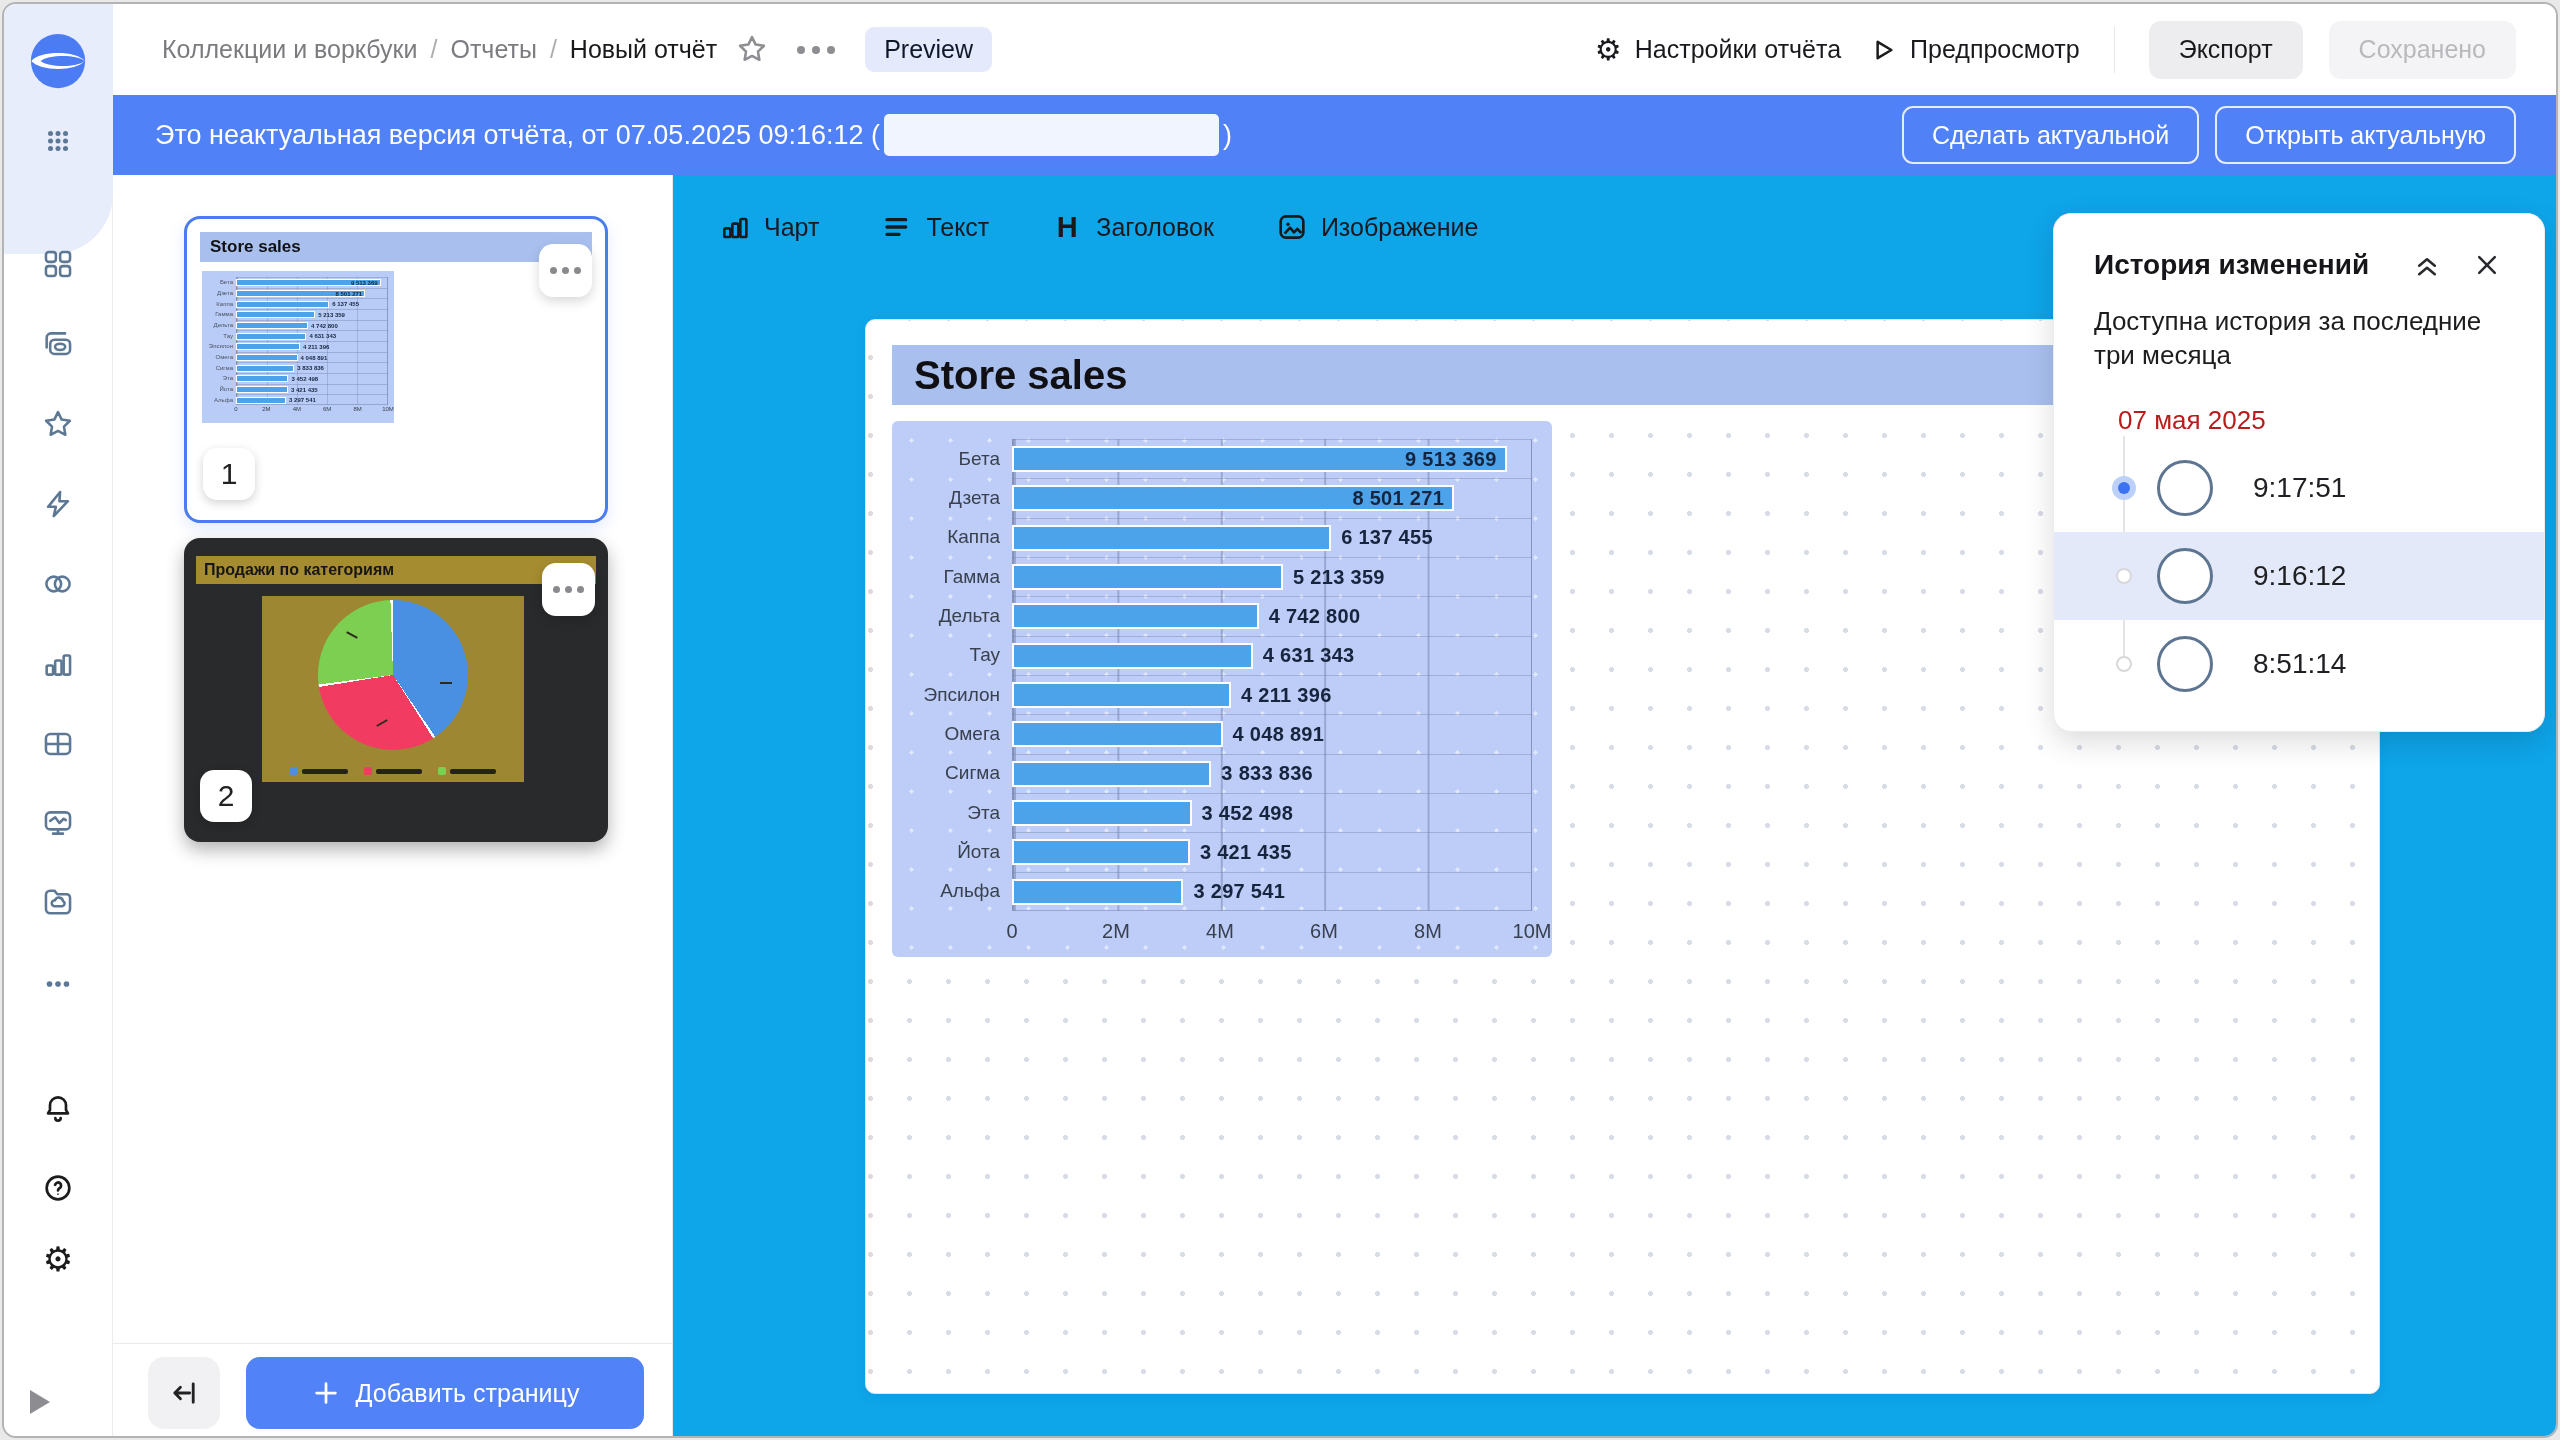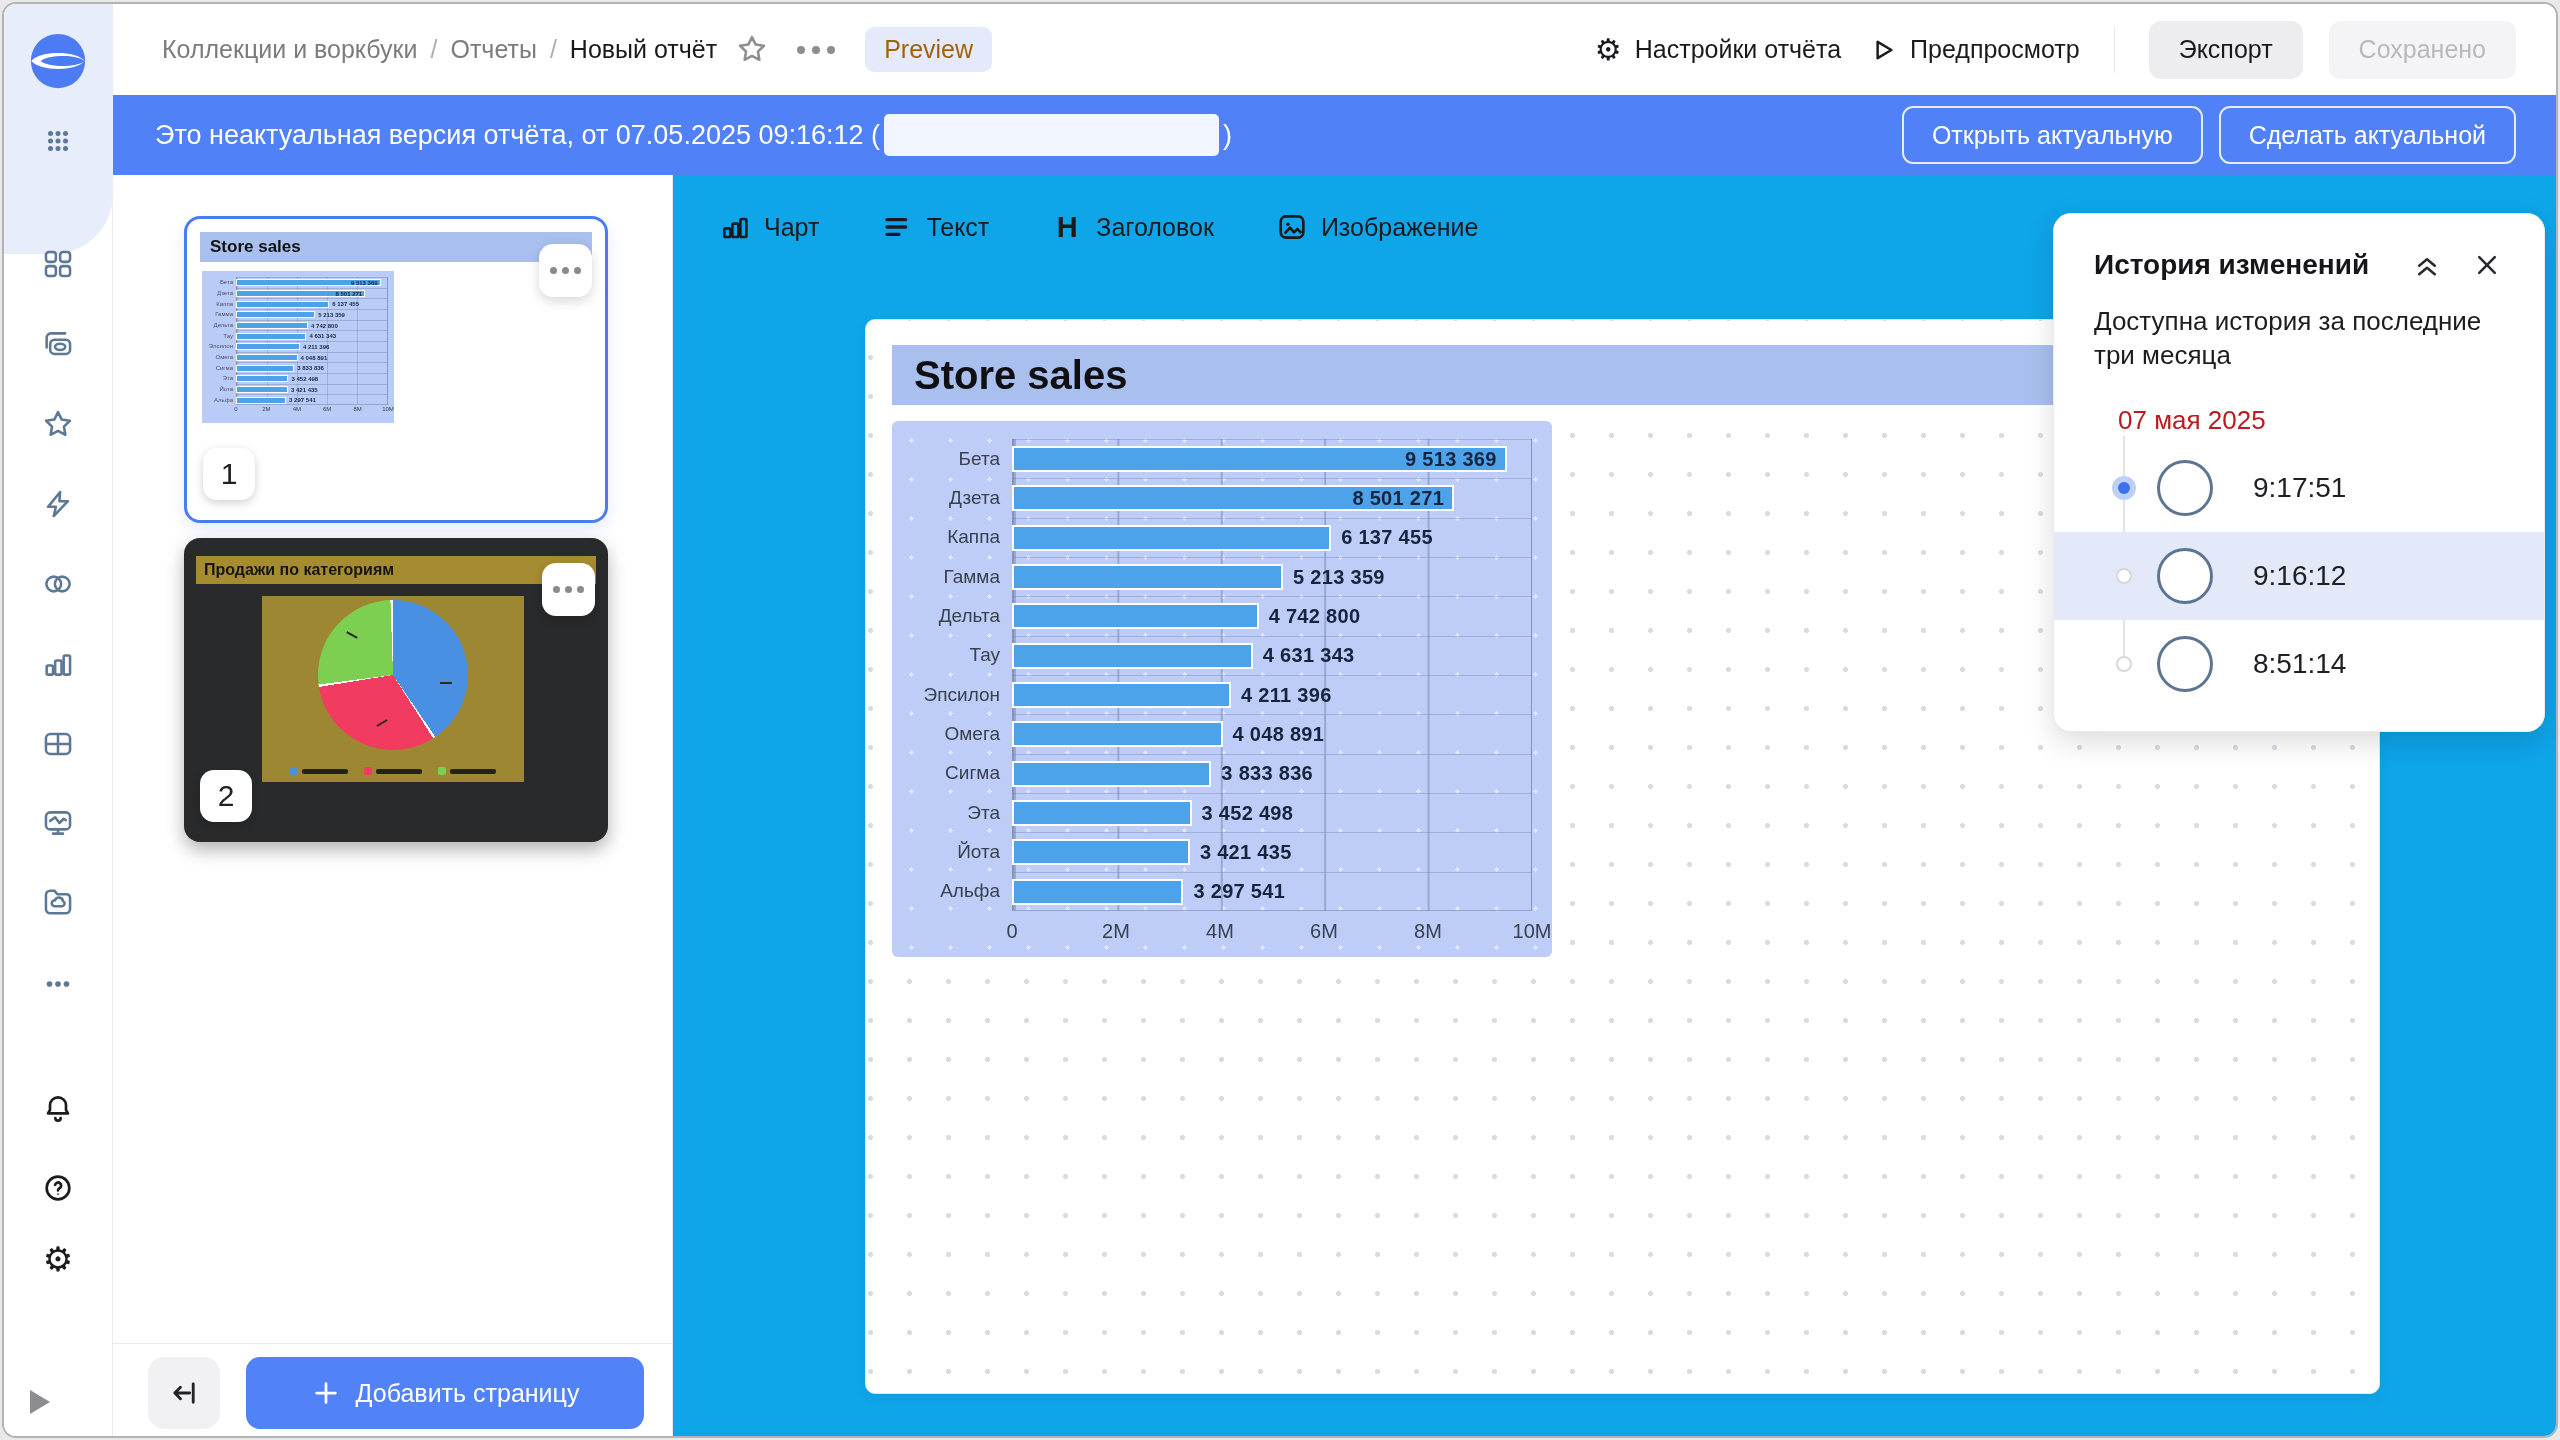--- a/index.html
+++ b/index.html
@@ -20,21 +20,21 @@
 
   
   .topbar { position:absolute; left:109px; right:0; top:0; height:91px; background:#fff; display:flex; align-items:center; padding:0 40px 0 49px; }
   .crumbs { display:flex; align-items:center; gap:13px; font-size:25px; }
   .crumb { color:#7c7c80; cursor:pointer; }
   .crumb-sep { color:#aeaeb2; }
   .crumb-cur { color:#19191c; }
   .hstar { width:36px; height:36px; margin-left:18px; color:#8e8e92; cursor:pointer; }
   .hdots { display:flex; gap:7px; margin-left:26px; cursor:pointer; }
   .hdots i { width:8px; height:8px; border-radius:50%; background:#8e8e92; }
-  .pv-badge { margin-left:30px; background:#e4eafc; color:#a16207; font-size:25px; padding:8px 19px; border-radius:9px; cursor:pointer; }
+  .pv-badge { margin-left:30px; background:#e4eafc; color:#0f172a; font-size:25px; padding:8px 19px; border-radius:9px; cursor:pointer; }
   .top-right { margin-left:auto; display:flex; align-items:center; gap:26px; }
   .tr-item { display:flex; align-items:center; gap:13px; font-size:25px; color:#1a1a1e; cursor:pointer; }
   .tr-item .g { font-size:30px; line-height:34px; }
   .vdiv { width:1px; height:46px; background:#e8e8ea; margin:0 8px; }
   .btn-gray { height:58px; padding:0 30px; border-radius:12px; background:#ededf0; font-size:25px; color:#1a1a1e; display:flex; align-items:center; cursor:pointer; }
   .btn-disabled { background:#f4f4f6; color:#b9b9bd; cursor:default; }
 
   
   .banner { position:absolute; left:109px; right:0; top:91px; height:80px; background:#5181f7; display:flex; align-items:center; padding:0 40px 0 42px; color:#fff; font-size:27px; }
   .redacted { display:inline-block; width:335px; height:42px; background:rgba(255,255,255,.92); border-radius:5px; margin:0 4px; vertical-align:-13px; }
@@ -274,22 +274,22 @@
           <span>Сохранено</span>
         </div>
     </div>
   </header>
 
   <div class="banner">
     <span><span>Это неактуальная версия отчёта, от 07.05.2025 09:16:12 (</span></span>
     <span class="redacted"></span>
     <span>)</span>
     <div class="banner-btns">
+      <button class="btn-outline-w">Сделать актуальной</button>
       <button class="btn-outline-w">Открыть актуальную</button>
-      <button class="btn-outline-w">Сделать актуальной</button>
     </div>
   </div>
 
   <div class="content">
 
     <aside class="pages">
 
       <div class="card1">
         <div class="thumb-strip">Store sales</div>
         <div class="mini-wrap mini" id="mini-chart">

